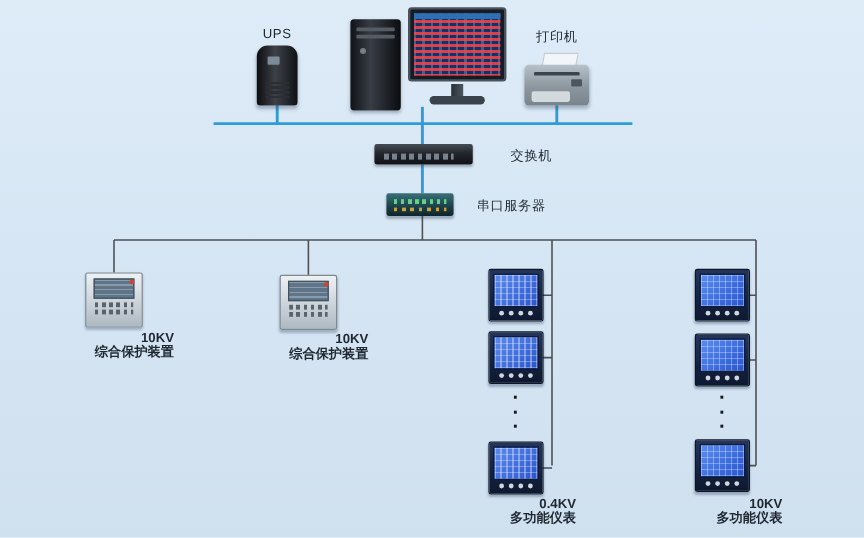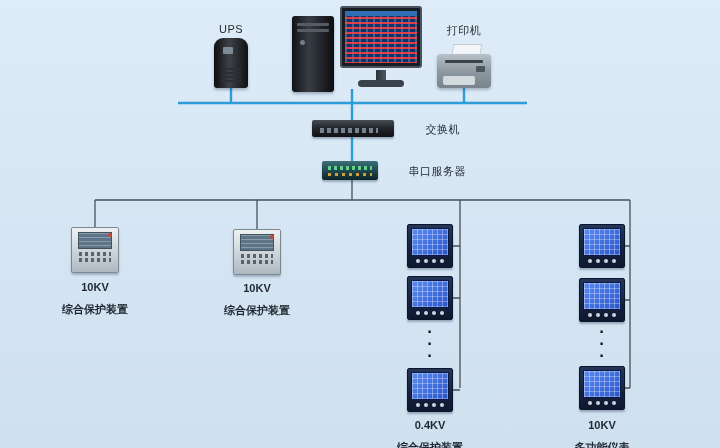--- a/index.html
+++ b/index.html
@@ -5,21 +5,21 @@
   html,body{margin:0;padding:0;}
   #stage{
     position:relative;width:720px;height:448px;overflow:hidden;
     background:linear-gradient(180deg,#deecf8 0%,#d4e4f2 60%,#cfe0ef 100%);
     font-family:"Liberation Sans","DejaVu Sans",sans-serif;
   }
   #wires{position:absolute;left:0;top:0;width:720px;height:448px;pointer-events:none;}
 
   .lbl{position:absolute;font-size:11px;color:#1f2830;text-align:center;}
   .lbl-top{font-weight:500;letter-spacing:.5px;}
-  .lbl-two{font-weight:bold;line-height:22px;white-space:pre-line;}
+  .lbl-two{font-weight:bold;line-height:12px;white-space:pre-line;text-align:right;}
   .ellipsis{position:absolute;width:20px;text-align:center;font-size:17px;font-weight:bold;
     color:#15181c;line-height:12px;white-space:pre-line;}
 
   .dev{position:absolute;}
 
   
   .ups{left:214px;top:38px;width:34px;height:50px;border-radius:9px 9px 3px 3px;
     background:linear-gradient(90deg,#0c0d0f 0%,#3d4147 45%,#101114 100%);
     box-shadow:0 2px 3px rgba(40,60,90,.35);}
   .ups .disp{position:absolute;left:9px;top:9px;width:10px;height:7px;background:#7c8b97;border-radius:1px;}
@@ -140,21 +140,21 @@
 
   <div class="dev switch">
     <div class="ports"></div>
   </div>
   <div class="lbl lbl-top" style="left:400px;top:122px;width:60px;text-align:right;">交换机</div>
 
   <div class="dev serial">
     <div class="leds"></div>
     <div class="leds2"></div>
   </div>
-  <div class="lbl lbl-top" style="left:386px;top:164px;width:80px;text-align:right;">串口服务器</div>
+  <div class="lbl lbl-top" style="left:386px;top:164px;width:80px;text-align:center;">串口服务器</div>
 
   <div class="dev prot" style="left:71px;top:227px;">
     <div class="screen"></div>
     <div class="btnrow"></div>
     <div class="btnrow"></div>
     <div class="led"></div>
   </div>
   <div class="lbl lbl-two" style="left:45px;top:276px;width:100px;">10KV
 综合保护装置</div>
 
@@ -191,21 +191,21 @@
   <div class="dev meter" style="left:407px;top:368px;">
     <div class="mscreen"></div>
     <div class="mbtns">
         <i></i>
         <i></i>
         <i></i>
         <i></i>
       </div>
   </div>
   <div class="lbl lbl-two" style="left:380px;top:414px;width:100px;">0.4KV
-综合保护装置</div>
+多功能仪表</div>
 
   <div class="dev meter" style="left:579px;top:224px;">
     <div class="mscreen"></div>
     <div class="mbtns">
         <i></i>
         <i></i>
         <i></i>
         <i></i>
       </div>
   </div>

